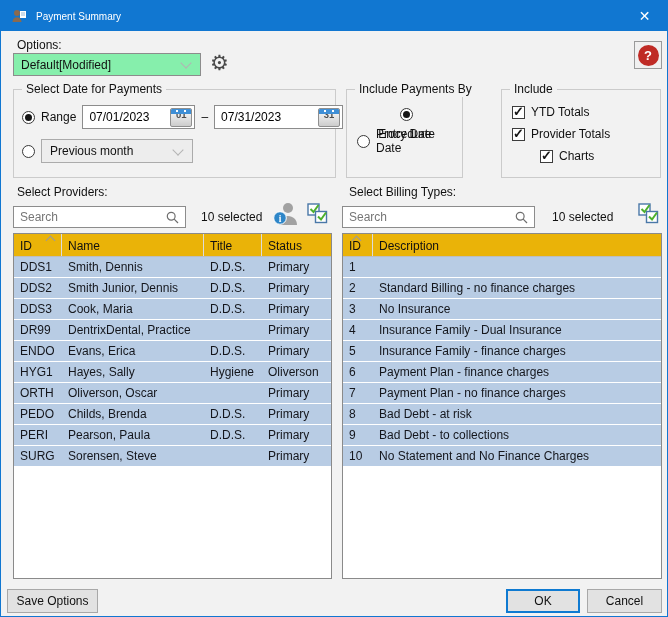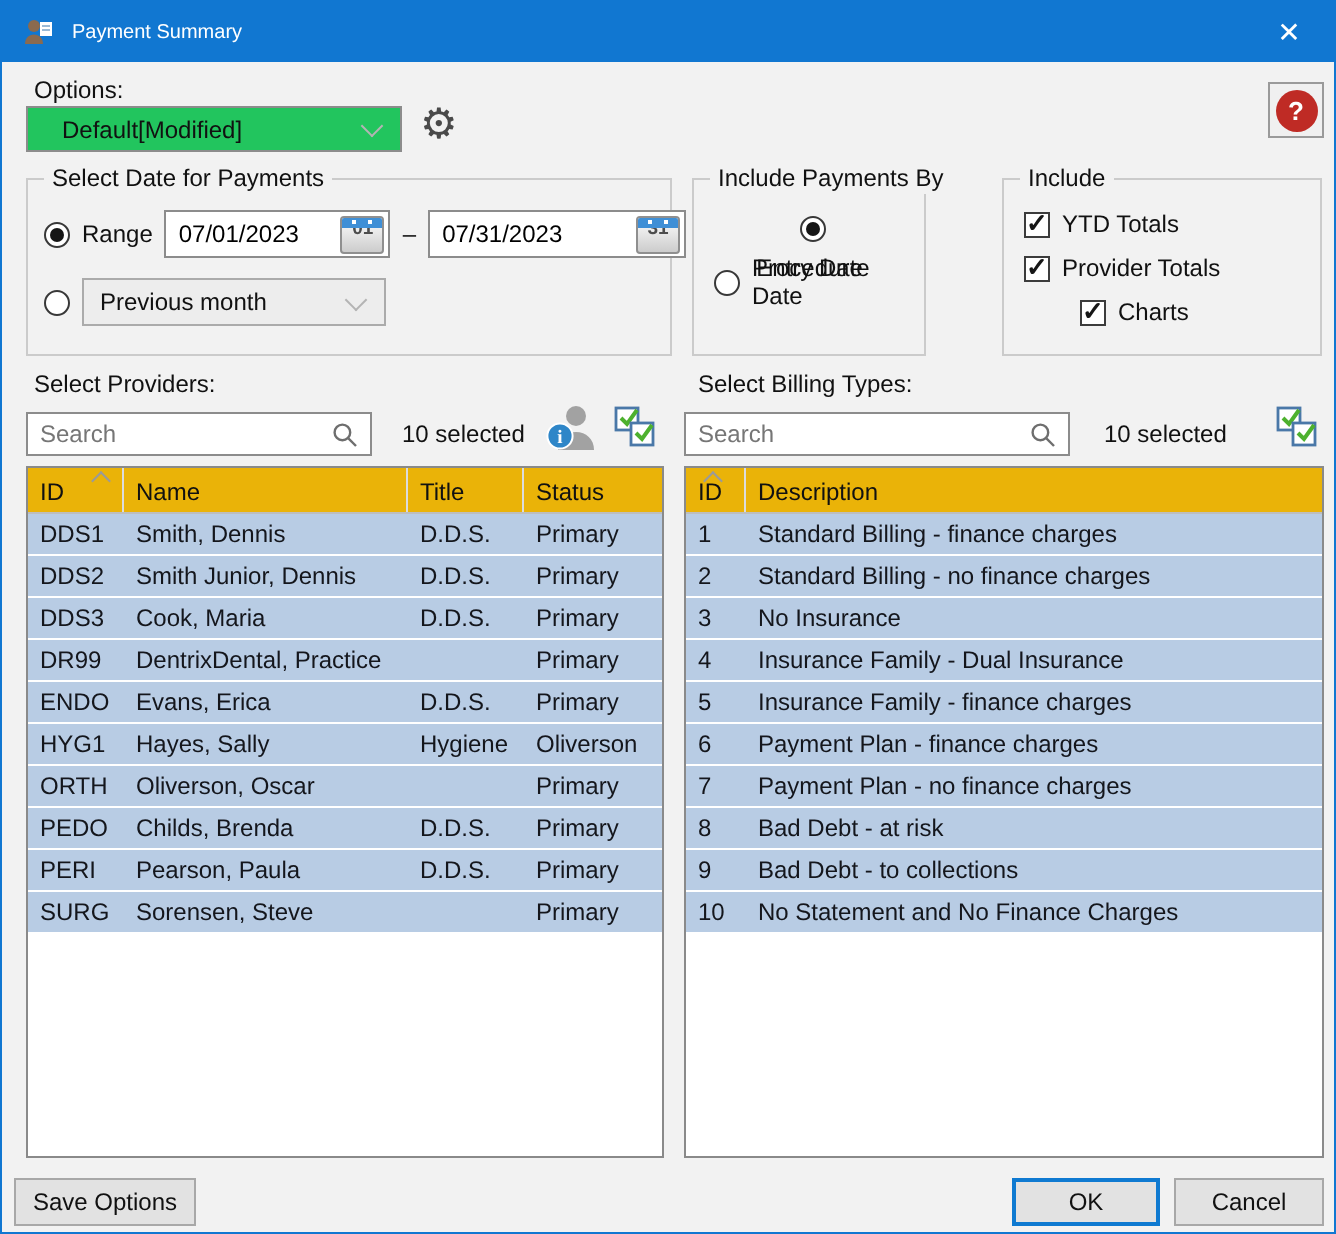--- a/index.html
+++ b/index.html
@@ -6,21 +6,21 @@
   .win{position:relative;width:668px;height:617px;background:#f2f2f2;border:1px solid #1177d1;
        box-sizing:border-box;font-family:"Liberation Sans",sans-serif;font-size:12px;color:#111;overflow:hidden;}
 
   
   .titlebar{position:absolute;left:0;top:0;right:0;height:30px;background:#1177d1;display:flex;align-items:center;padding-left:10px;box-sizing:border-box;}
   .title{color:#fff;font-size:10px;margin-left:9px;}
   .closebtn{position:absolute;right:0;top:0;width:45px;height:30px;color:#fff;display:flex;align-items:center;justify-content:center;font-size:14px;cursor:default;}
 
   
   .optlabel{position:absolute;left:16px;top:37px;}
-  .combo{background:#22c55e;border:1px solid #8c8c8c;box-sizing:border-box;display:flex;align-items:center;padding-left:17px;position:absolute;}
+  .combo{background:#86efac;border:1px solid #8c8c8c;box-sizing:border-box;display:flex;align-items:center;padding-left:7px;position:absolute;}
   .combo .val{flex:1;white-space:nowrap;overflow:hidden;}
   .chev{width:7px;height:7px;border-right:1px solid #7c7c7c;border-bottom:1px solid #7c7c7c;transform:rotate(45deg);margin:-3px 10px 0 0;flex:none;}
   .chev.light{border-color:#b4b4b4;}
   .optcombo{left:12px;top:52px;width:188px;height:23px;}
   .gearbtn{position:absolute;left:209px;top:48px;font-size:21px;color:#4a4a4a;line-height:28px;cursor:default;}
   .helpbtn{position:absolute;left:633px;top:40px;width:28px;height:28px;background:#f0f0f0;border:1px solid #9a9a9a;box-sizing:border-box;display:flex;align-items:center;justify-content:center;}
   .helpcirc{width:21px;height:21px;border-radius:50%;background:#bf2b25;color:#fff;font-weight:bold;display:flex;align-items:center;justify-content:center;font-size:13px;}
 
   
   .grp{position:absolute;border:1px solid #cbcbcb;box-sizing:border-box;}
@@ -287,21 +287,20 @@
         <span>ID</span>
         <span class="sortup" style="left:10px;"></span>
       </div>
       <div class="th c1">
           <span>Description</span>
         </div>
     </div>
     <div>
         <div class="trow">
           <div class="tcell c0">1</div>
-          <div class="tcell c1">Standard Billing - finance charges</div>
         </div>
         <div class="trow">
           <div class="tcell c0">2</div>
           <div class="tcell c1">Standard Billing - no finance charges</div>
         </div>
         <div class="trow">
           <div class="tcell c0">3</div>
           <div class="tcell c1">No Insurance</div>
         </div>
         <div class="trow">

